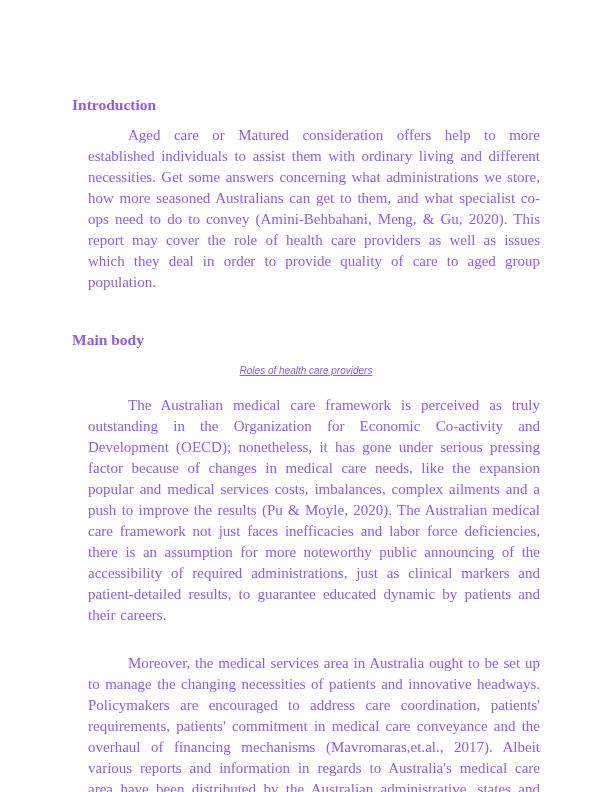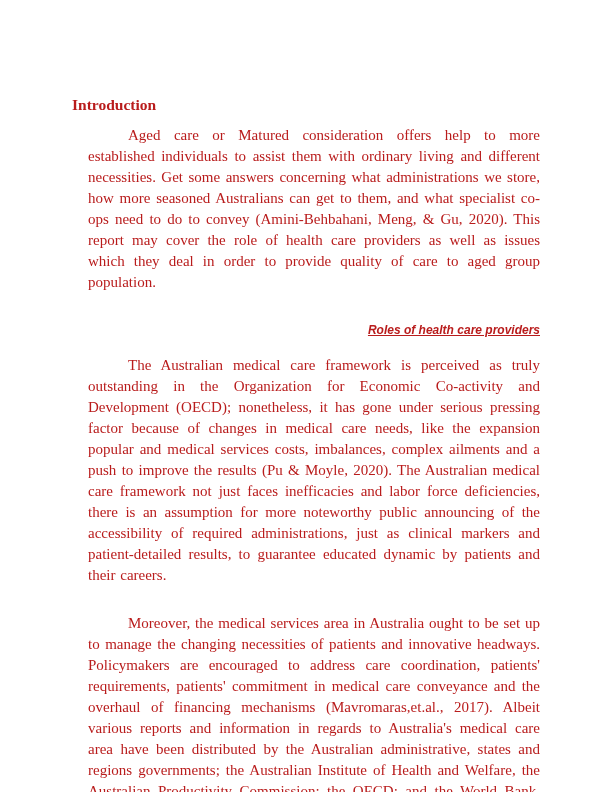--- a/index.html
+++ b/index.html
@@ -10,58 +10,59 @@
   .page {
     position: relative;
     width: 612px;
     height: 792px;
     box-sizing: border-box;
     padding: 94px 72px 0 72px;
     background: #ffffff;
     font-family: "Liberation Serif", serif;
     font-size: 15px;
     line-height: 21px;
-    color: #b91c1c;
+    color: #8b5cf6;
     overflow: hidden;
   }
   .heading {
     font-family: "Liberation Serif", serif;
     font-size: 15.5px;
     font-weight: bold;
     text-align: left;
     margin: 0 0 10px 0;
   }
   .heading-main {
     margin: 36px 0 10px 0;
   }
   .subheading {
     font-family: "Liberation Sans", sans-serif;
-    font-size: 12px;
+    font-size: 10px;
     font-style: italic;
-    font-weight: bold;
+    font-weight: normal;
     text-decoration: underline;
-    text-align: right;
+    text-align: center;
     margin: 0 0 14px 0;
   }
   .para {
     margin: 0 0 27px 16px;
     text-align: justify;
     text-indent: 40px;
     word-spacing: 1px;
   }
 </style>
 </head>
 <body>
 
 <div class="page">
 
   <h2 class="heading">Introduction</h2>
 
   <p class="para">Aged care or Matured consideration offers help to more established individuals to assist them with ordinary living and different necessities. Get some answers concerning what administrations we store, how more seasoned Australians can get to them, and what specialist co-ops need to do to convey (Amini-Behbahani,  Meng, &amp; Gu, 2020). This report may cover the role of health care providers as well as issues which they deal in order to provide quality of care to aged group population.</p>
 
+  <h2 class="heading heading-main">Main body</h2>
 
   <h3 class="subheading">Roles of health care providers</h3>
 
   <p class="para">The Australian medical care framework is perceived as truly outstanding in the Organization for Economic Co-activity and Development (OECD); nonetheless, it has gone under serious pressing factor because of changes in medical care needs, like the expansion popular and medical services costs, imbalances, complex ailments and a push to improve the results (Pu &amp; Moyle, 2020). The Australian medical care framework not just faces inefficacies and labor force deficiencies, there is an assumption for more noteworthy public announcing of the accessibility of required administrations, just as clinical markers and patient-detailed results, to guarantee educated dynamic by patients and their careers.</p>
 
   <p class="para">Moreover, the medical services area in Australia ought to be set up to manage the changing necessities of patients and innovative headways. Policymakers are encouraged to address care coordination, patients' requirements, patients' commitment in medical care conveyance and the overhaul of financing mechanisms (Mavromaras,et.al., 2017). Albeit various reports and information in regards to Australia's medical care area have been distributed by the Australian administrative, states and regions governments; the Australian Institute of Health and Welfare, the Australian Productivity Commission; the OECD; and the World Bank, there is a requirement for an engaged audit of the medical care framework in Australia opposite other medical services frameworks in the monetarily evolved countries, to acquire experiences into the spaces (for example access, idealness and costs) where upgrades are justified (Amini-Behbahani, Meng, &amp; Gu, 2020).</p>
 
 </div>
 
 </body></html>

